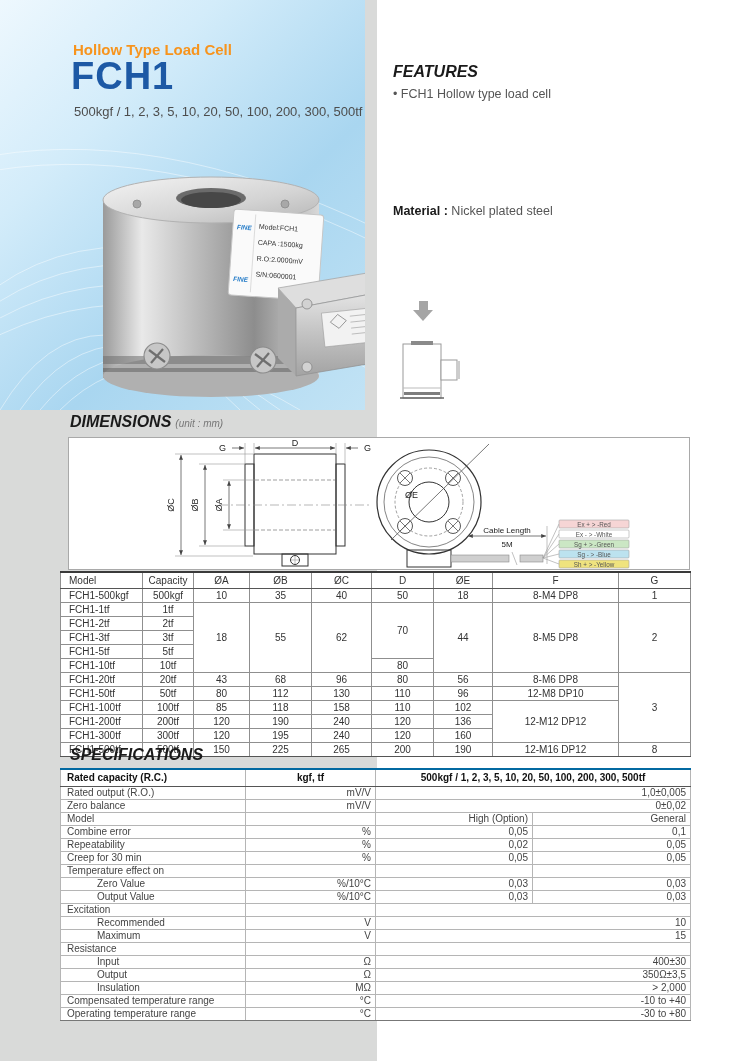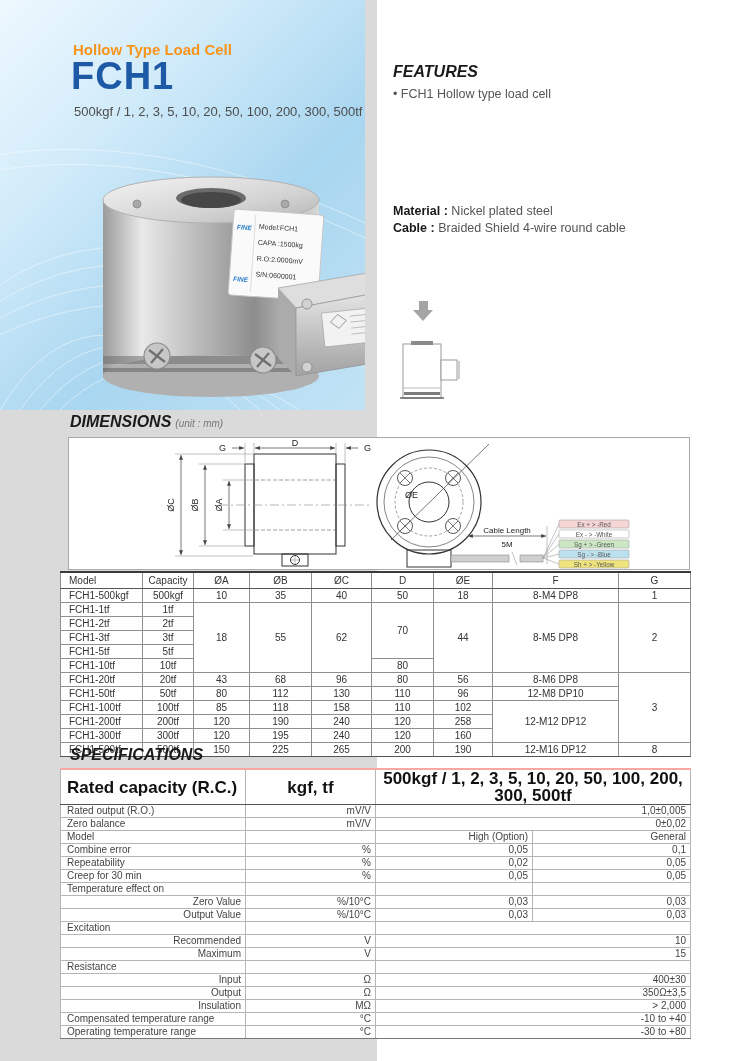--- a/index.html
+++ b/index.html
@@ -46,23 +46,23 @@
   
   table{border-collapse:collapse; background:#ffffff;}
   .dims{position:absolute; left:60px; top:571px; width:630px; font-size:10px; color:#333; table-layout:fixed;}
   .dims td, .dims th{border:1px solid #8f8f8f; text-align:center; height:13px; padding:0; line-height:1; font-weight:400; overflow:hidden;}
   .dims th{height:15px;}
   .dims .mcol{text-align:left; padding-left:8px;}
   .dims tr.hdr th{border-top:2px solid #3a3a3a; border-bottom:1.2px solid #555;}
   .dims tr:last-child td{border-bottom:1.5px solid #555;}
   .specs{position:absolute; left:60px; top:768px; width:630px; font-size:10px; color:#444; table-layout:fixed;}
   .specs td, .specs th{border:1px solid #b5b5b5; height:12px; padding:0 4px; line-height:1; overflow:hidden;}
-  .specs th{border-top:2px solid #fca5a5; border-bottom:1.5px solid #555; height:16px; font-size:17px; color:#111;}
+  .specs th{border-top:2px solid #0369a1; border-bottom:1.5px solid #555; height:16px; font-size:10px; color:#111;}
   .specs .lbl{text-align:left; padding-left:6px;}
-  .specs .ind{padding-left:49px;text-align:right;}
+  .specs .ind{padding-left:36px;}
   .specs .unit, .specs .val{text-align:right;}
   .specs tr.group td{border-top:1.5px solid #777;}
   .specs tr:last-child td{border-bottom:1.5px solid #777;}
   .specs th.lbl{text-align:left;}
   
   .option-note{position:absolute; left:60px; top:745px; width:630px; text-align:right; font-size:10.5px; color:#444;}
   .option-note b{color:#111;}
 </style>
 </head>
 <body>
@@ -169,23 +169,20 @@
       </g>
     </svg>
   </div>
 
   <div class="features">
     <div class="features-title">FEATURES</div>
     <div class="features-bullet">• FCH1 Hollow type load cell</div>
   </div>
   <div class="info-line mat-line">
     <b>Material :</b><span> Nickel plated steel</span>
-  </div>
-  <div class="info-line cab-line">
-    <b>Cable :</b><span> Braided Shield 4-wire round cable</span>
   </div>
 
   <div class="down-arrow">
     <div class="stem"></div>
       <div class="tri"></div>
   </div>
   <svg class="mini-outline" width="72" height="72" viewBox="0 0 72 72">
     <rect x="8" y="10" width="38" height="54" fill="#ffffff" stroke="#9a9a9a" stroke-width="1"></rect>
     <rect x="16" y="7" width="22" height="4" fill="#8a8a8a"></rect>
     <line x1="8" y1="54" x2="46" y2="54" stroke="#bbbbbb" stroke-width="1"></line>
@@ -397,21 +394,21 @@
       <td>102</td>
       <td rowspan="3">12-M12 DP12</td>
     </tr>
     <tr>
       <td class="mcol">FCH1-200tf</td>
       <td>200tf</td>
       <td>120</td>
       <td>190</td>
       <td>240</td>
       <td>120</td>
-      <td>258</td>
+      <td>136</td>
     </tr>
     <tr>
       <td class="mcol">FCH1-300tf</td>
       <td>300tf</td>
       <td>120</td>
       <td>195</td>
       <td>240</td>
       <td>120</td>
       <td>160</td>
     </tr>

